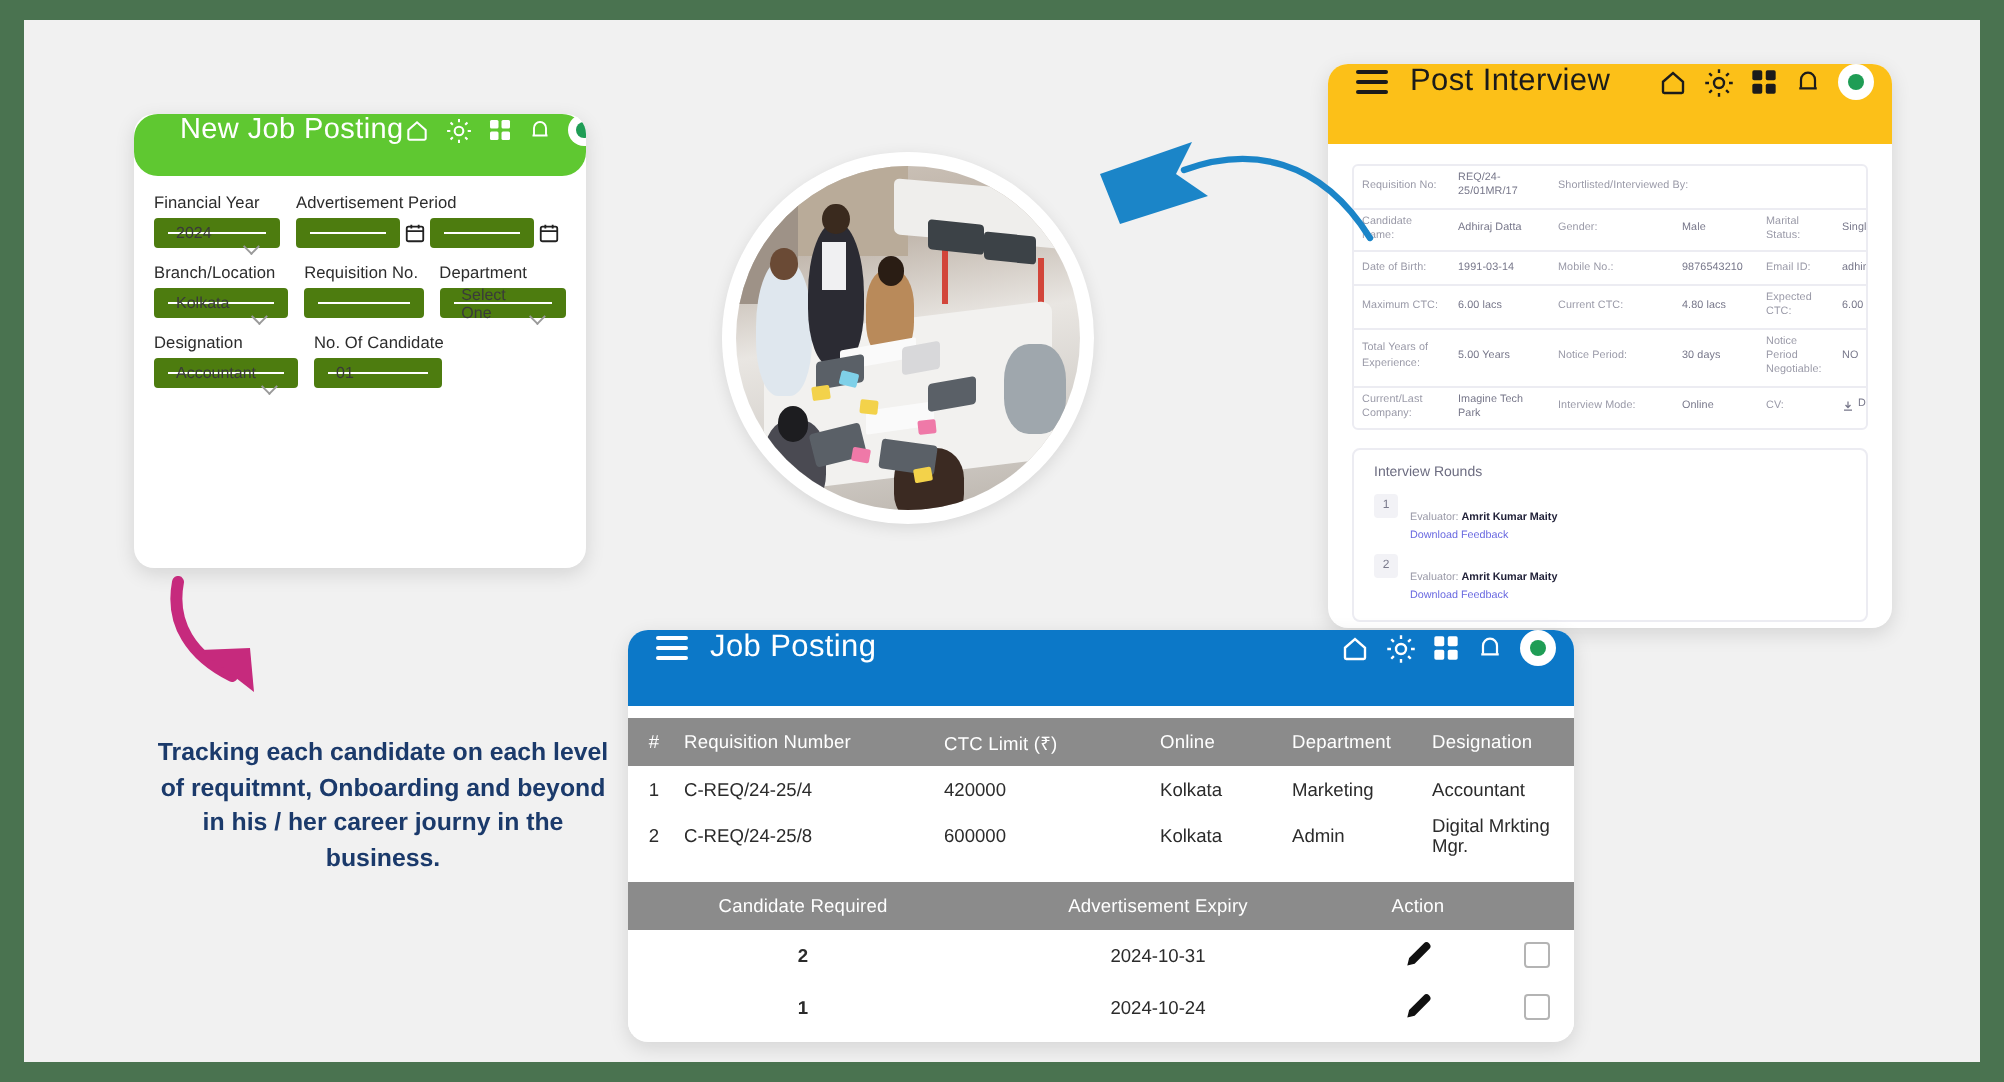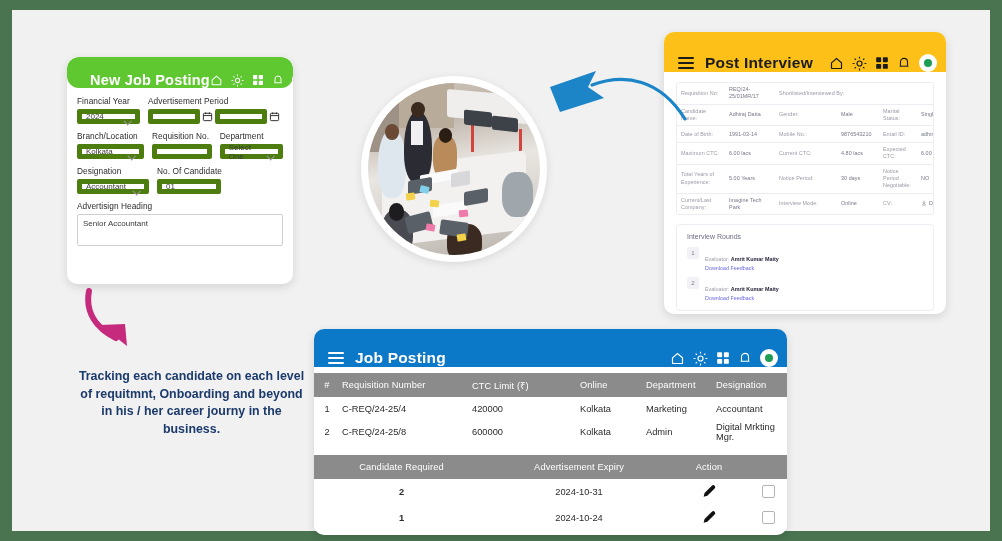--- a/index.html
+++ b/index.html
@@ -25,24 +25,23 @@
   
   .card {
     position: absolute;
     background: #ffffff;
     border-radius: 10px;
     box-shadow: 0 3px 10px rgba(0,0,0,0.12);
     overflow: hidden;
   }
   .cardbar {
     display: flex;
-    align-items: flex-end;
+    align-items: flex-start;
     height: 31px;
-    padding: 0 9px 0 12px;
-    font-weight: bold;
+    padding: 0 9px 16px 12px;
   }
   .cardbar .title {
     font-size: 14.5px;
     margin-left: 11px;
     letter-spacing: .2px;
     white-space: nowrap;
   }
   .bar-icons {
     margin-left: auto;
     display: flex;
@@ -70,21 +69,21 @@
   #njp { left: 55px; top: 47px; width: 226px; height: 227px; }
   #njp .cardbar { background: #5fc831; color: #fff; border-radius: 12px; }
   #njp .body { padding: 8px 10px 9px 10px; }
   .frow { display: flex; gap: 8px; margin-bottom: 7px; }
   .fld { display: flex; flex-direction: column; }
   .flabel {
     font-size: 8.3px; color: #2c2c2c; margin-bottom: 3px;
     white-space: nowrap; letter-spacing: .05px;
   }
   .inp {
-    height: 15px; border: 5px solid #4d7c0f; border-radius: 2px;
+    height: 15px; border: 7px solid #4d7c0f; border-radius: 2px;
     background: #fff; font-size: 8px; color: #3a3a3a;
     display: flex; align-items: center; padding: 0 4px;
     position: relative;
   }
   .sel { padding-right: 14px; }
   .sel::after {
     content: ""; position: absolute; right: 5px; top: 5px;
     width: 5px; height: 5px;
     border-right: 1px solid #9a9a9a; border-bottom: 1px solid #9a9a9a;
     transform: rotate(45deg) translateY(-1px);
@@ -140,21 +139,21 @@
     width: 12px; height: 12px; flex: none;
     background: #f2f2f6; border-radius: 2px;
     font-size: 6px; color: #7a7a8c;
     display: flex; align-items: center; justify-content: center;
   }
   .rtxt { font-size: 5.4px; color: #9a9aa8; line-height: 1.5; }
   .rtxt b { color: #23233a; }
   .rlink { display: block; font-size: 5.4px; color: #6a6ae0; }
 
   
-  #jp { left: 302px; top: 319px; width: 473px; height: 206px; }
+  #jp { left: 302px; top: 305px; width: 473px; height: 206px; }
   #jp .cardbar { background: #0c78c8; color: #fff; height: 38px; padding-left: 14px; }
   #jp .cardbar .title { font-size: 15.5px; }
   #jp .avatar .dot { background: #1f9d55; }
 
   .jt-head {
     display: grid;
     background: #8b8b8b; color: #fff;
     min-height: 24px; align-items: center;
   }
   .jt-head.top { grid-template-columns: 26px 130px 108px 66px 70px 73px; }
@@ -325,24 +324,20 @@
         <div class="fld" style="width:72px">
           <span class="flabel">Designation</span>
           <div class="inp sel">Accountant</div>
         </div>
         <div class="fld" style="width:64px">
           <span class="flabel">No. Of Candidate</span>
           <div class="inp">01</div>
         </div>
       </div>
 
-      <div class="fld">
-        <span class="flabel">Advertisign Heading</span>
-        <div class="ta">Senior Accountant</div>
-      </div>
 
     </div>
   </div>
 
   <div class="card" id="pi">
     <div class="cardbar">
       <span class="hamb">
             <i></i>
             <i></i>
             <i></i>

